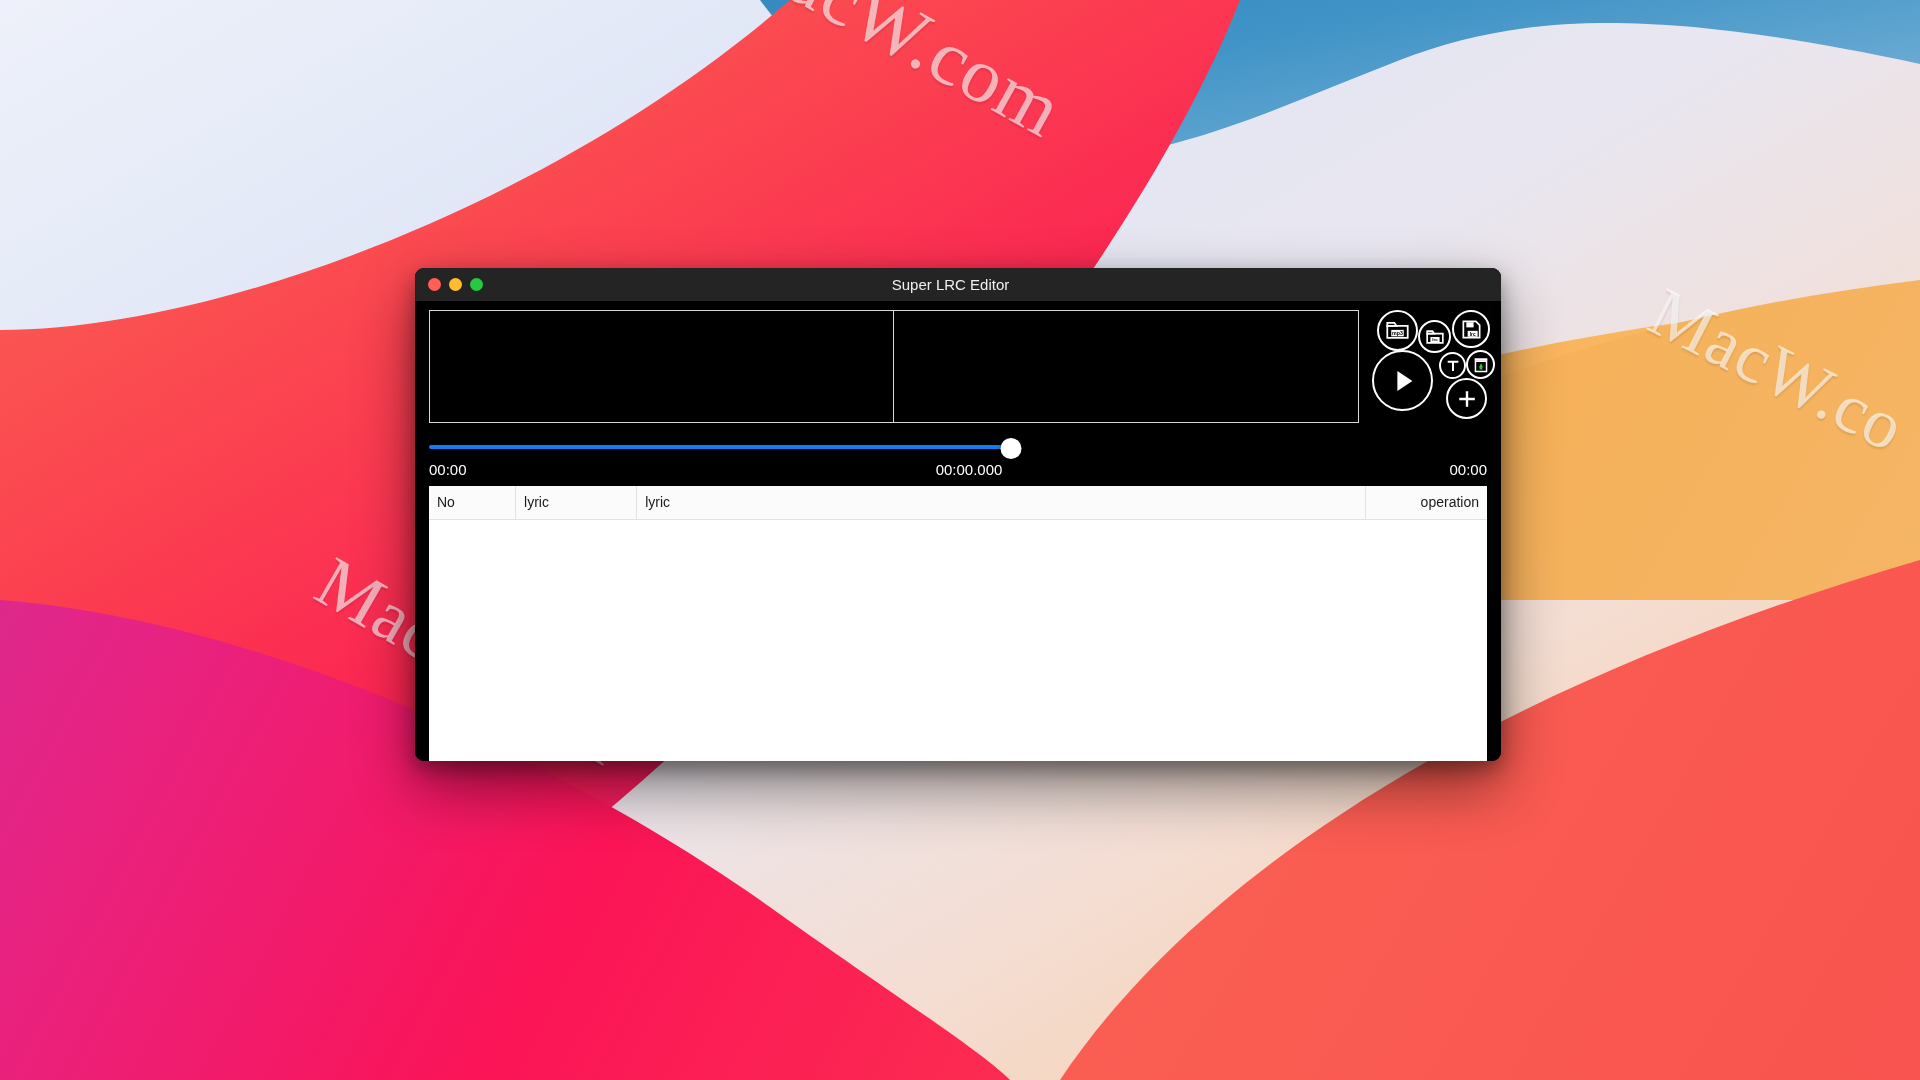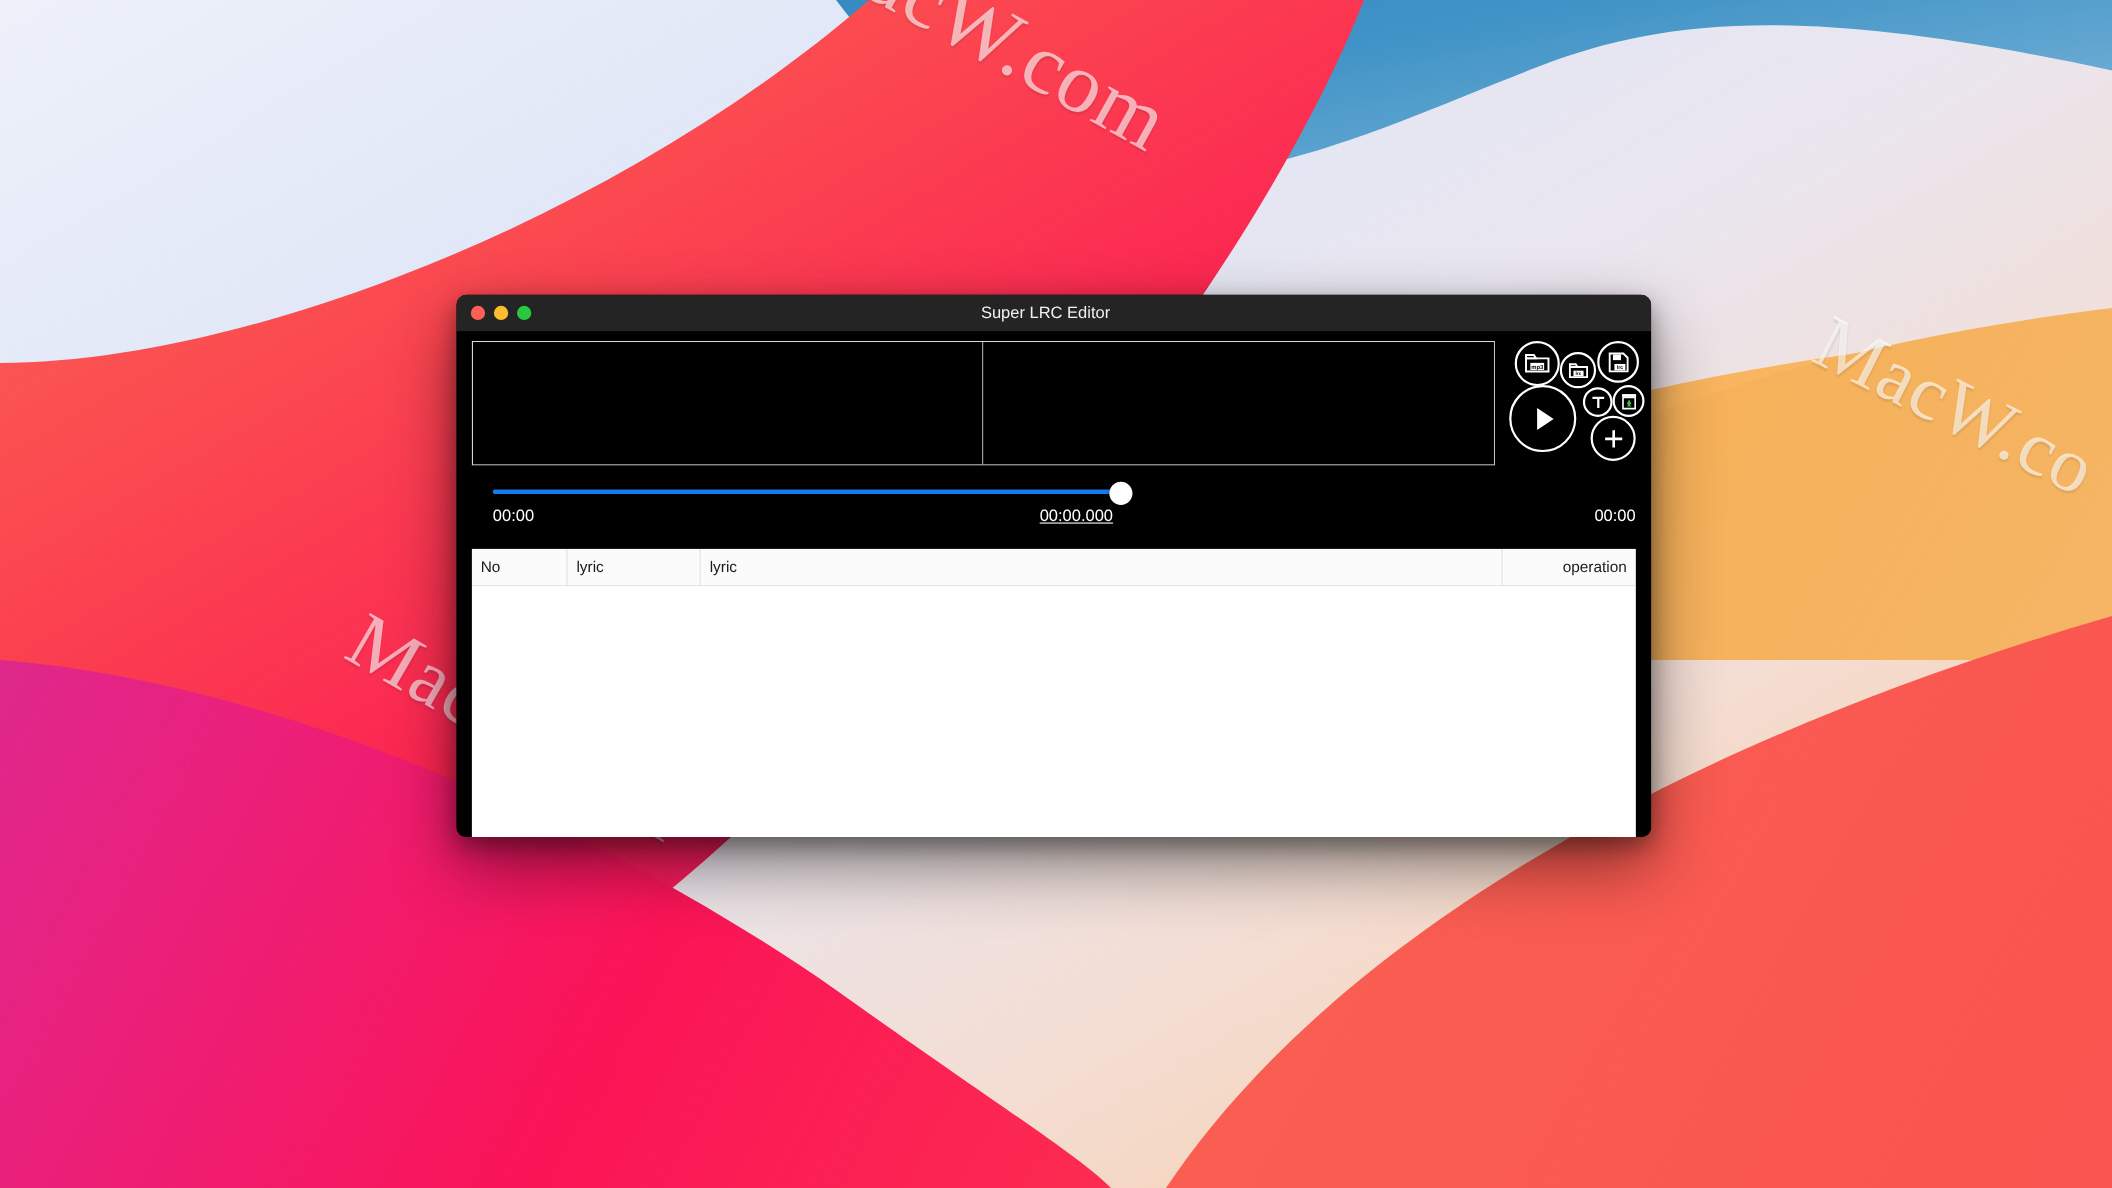--- a/index.html
+++ b/index.html
@@ -173,21 +173,21 @@
   #btn-open-lrc   { left: 51px;  top: 10px;  width: 33px; height: 33px; }
   #btn-save-lrc   { left: 85px;  top: 0px;   width: 38px; height: 38px; }
   #btn-play       { left: 5px;   top: 40px;  width: 61px; height: 61px; }
   #btn-text       { left: 72px;  top: 42px;  width: 27px; height: 27px; }
   #btn-delete     { left: 99px;  top: 40px;  width: 29px; height: 29px; }
   #btn-add        { left: 79px;  top: 68px;  width: 41px; height: 41px; }
 
   .ctl svg { display: block; }
 
   
-  #slider-zone { margin-top: 13px; margin-left: 19px; }
+  #slider-zone { margin-top: 13px; }
   #slider-track {
     position: relative;
     height: 18px;
   }
   #slider-fill {
     position: absolute;
     left: 0;
     top: 7px;
     height: 4px;
     background: #147bf0;
@@ -216,26 +216,26 @@
   #times {
     display: flex;
     justify-content: space-between;
     align-items: center;
     color: #ffffff;
     font-size: 15px;
     margin-top: 5px;
     font-family: "Liberation Sans", sans-serif;
   }
   #time-current { flex: 0 0 auto; }
-  #time-precise { flex: 1 1 auto; text-align: center; margin-left: 22px; text-decoration: underline; }
+  #time-precise { flex: 1 1 auto; text-align: center; margin-left: 22px; }
   #time-total   { flex: 0 0 auto; }
 
   
   #table-wrap {
-    margin-top: 21px;
+    margin-top: 8px;
     margin-bottom: 0;
     flex: 1 1 auto;
     background: #ffffff;
     overflow: hidden;
     display: flex;
     flex-direction: column;
   }
   table#lyric-table {
     width: 100%;
     border-collapse: collapse;

